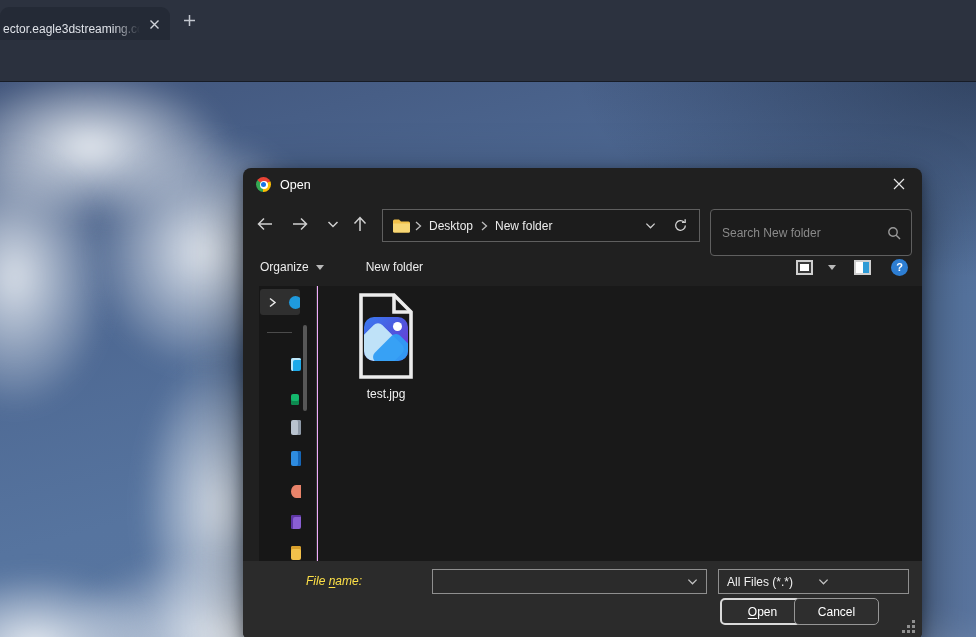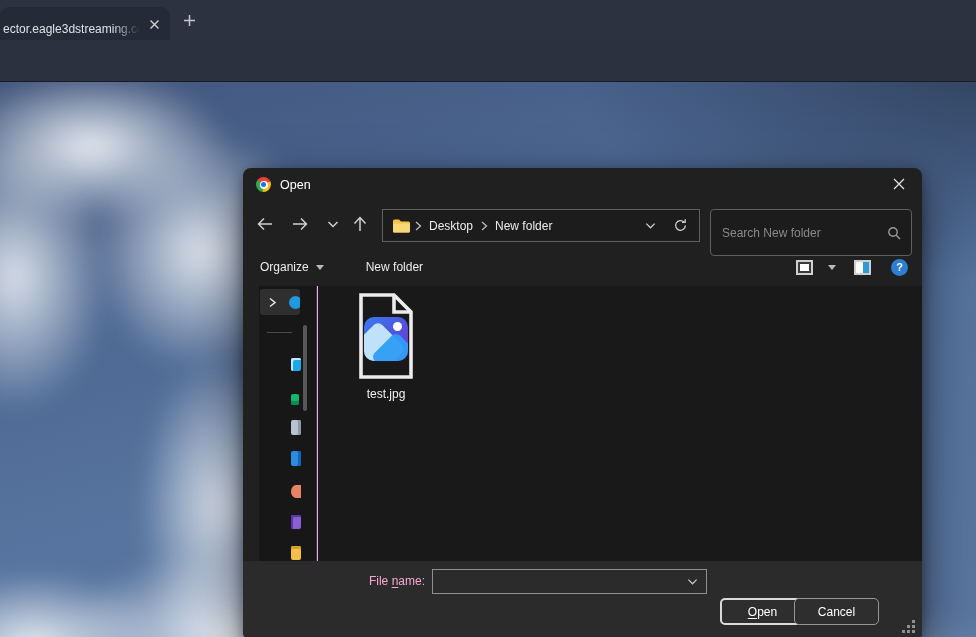--- a/index.html
+++ b/index.html
@@ -111,21 +111,21 @@
   .thumb { position:absolute; left:7px; top:25px; width:44px; height:44px; border-radius:10px; overflow:hidden;
          background:linear-gradient(135deg,#3a7bf2 0%, #4b5ae0 45%, #7a2fd0 100%); }
   .thumb .sun { position:absolute; right:6px; top:5px; width:9px; height:9px; border-radius:50%; background:#fff; }
   .mt-back { position:absolute; left:-6px; top:12px; width:40px; height:40px; background:#bfe2f8;
          transform:rotate(45deg); border-radius:6px; }
   .mt-front { position:absolute; left:14px; top:22px; width:36px; height:36px; background:#2f9df4;
          transform:rotate(45deg); border-radius:6px; opacity:.95; }
   .file-label { margin-top:7px; font-size:12px; color:#f2f2f2; }
 
   .footer { position:absolute; left:0; top:393px; width:100%; height:79px; background:#2b2b2b; }
-  .fn-label { position:absolute; left:0; top:13px; width:182px; text-align:right; font-size:12px; color:#f9a8d4; }
+  .fn-label { position:absolute; left:0; top:13px; width:182px; text-align:center; font-size:12px; color:#fde047;font-style:italic; }
   .mn { text-decoration:underline; text-underline-offset:2px; }
   .fn-input-wrap { position:absolute; left:189px; top:8px; width:275px; height:25px; background:#2b2b2b;
          border:1px solid #8f8f8f; display:flex; align-items:center; }
   .fn-input-wrap input { flex:1; background:transparent; border:none; outline:none; color:#f0f0f0;
          font-size:12px; margin-left:6px; font-family:"Liberation Sans",sans-serif; min-width:0; }
   .combo-chev { margin-right:8px; display:flex; }
   .ft-select { position:absolute; left:475px; top:8px; width:191px; height:25px; background:#2b2b2b;
          border:1px solid #8f8f8f; display:flex; align-items:center; }
   .ft-select span { margin-left:8px; font-size:12px; color:#f0f0f0; flex:1; white-space:nowrap; }
   .btn { position:absolute; top:37px; width:85px; height:27px; border-radius:5px; background:#2e2e2e;
@@ -323,20 +323,28 @@
     <div class="footer">
       <div class="fn-label"><span>File </span><span class="mn">n</span><span>ame:</span></div>
       <div class="fn-input-wrap">
         <input value="" style="">
         <span class="combo-chev">
           <svg width="11" height="11" viewBox="0 0 12 12" fill="none">
               <path d="M1.5 4 L6 8.5 L10.5 4" stroke="#c4c4c4" stroke-width="1.4"></path>
             </svg>
         </span>
       </div>
+      <div class="ft-select">
+        <span>All Files (*.*)</span>
+        <span class="combo-chev">
+          <svg width="11" height="11" viewBox="0 0 12 12" fill="none">
+              <path d="M1.5 4 L6 8.5 L10.5 4" stroke="#c4c4c4" stroke-width="1.4"></path>
+            </svg>
+        </span>
+      </div>
       <div class="btn btn-open">
           <span><span class="mn">O</span><span>pen</span></span>
         </div>
       <div class="btn btn-cancel">Cancel</div>
       <div class="grip"></div>
     </div>
 
   </div>
 </div>
 

